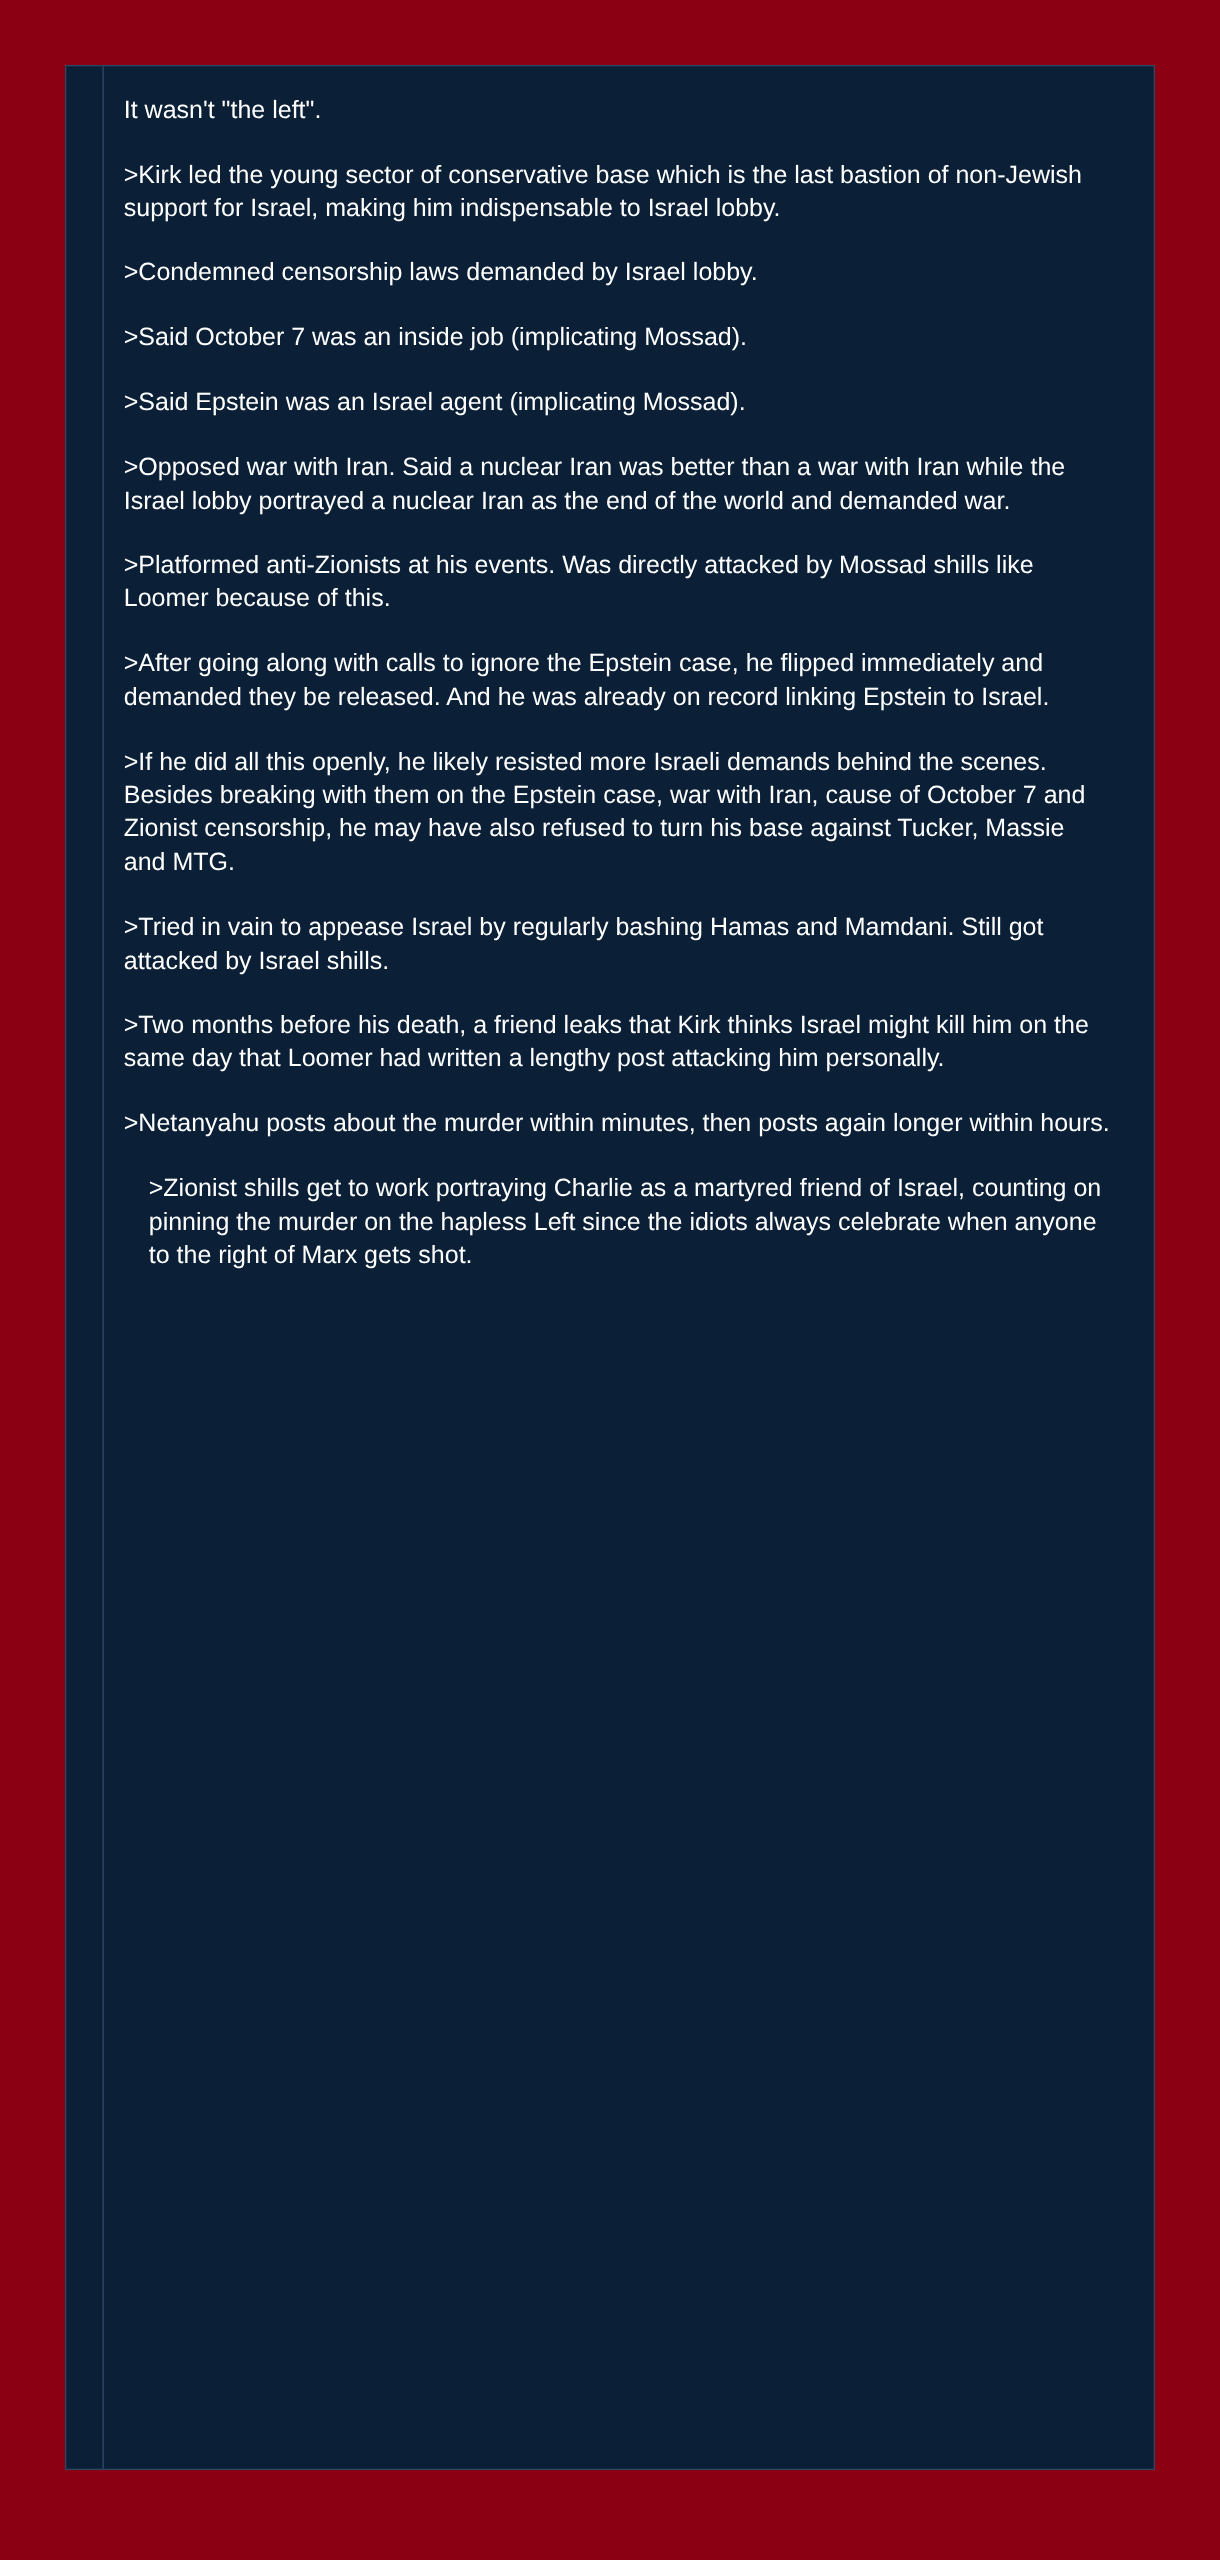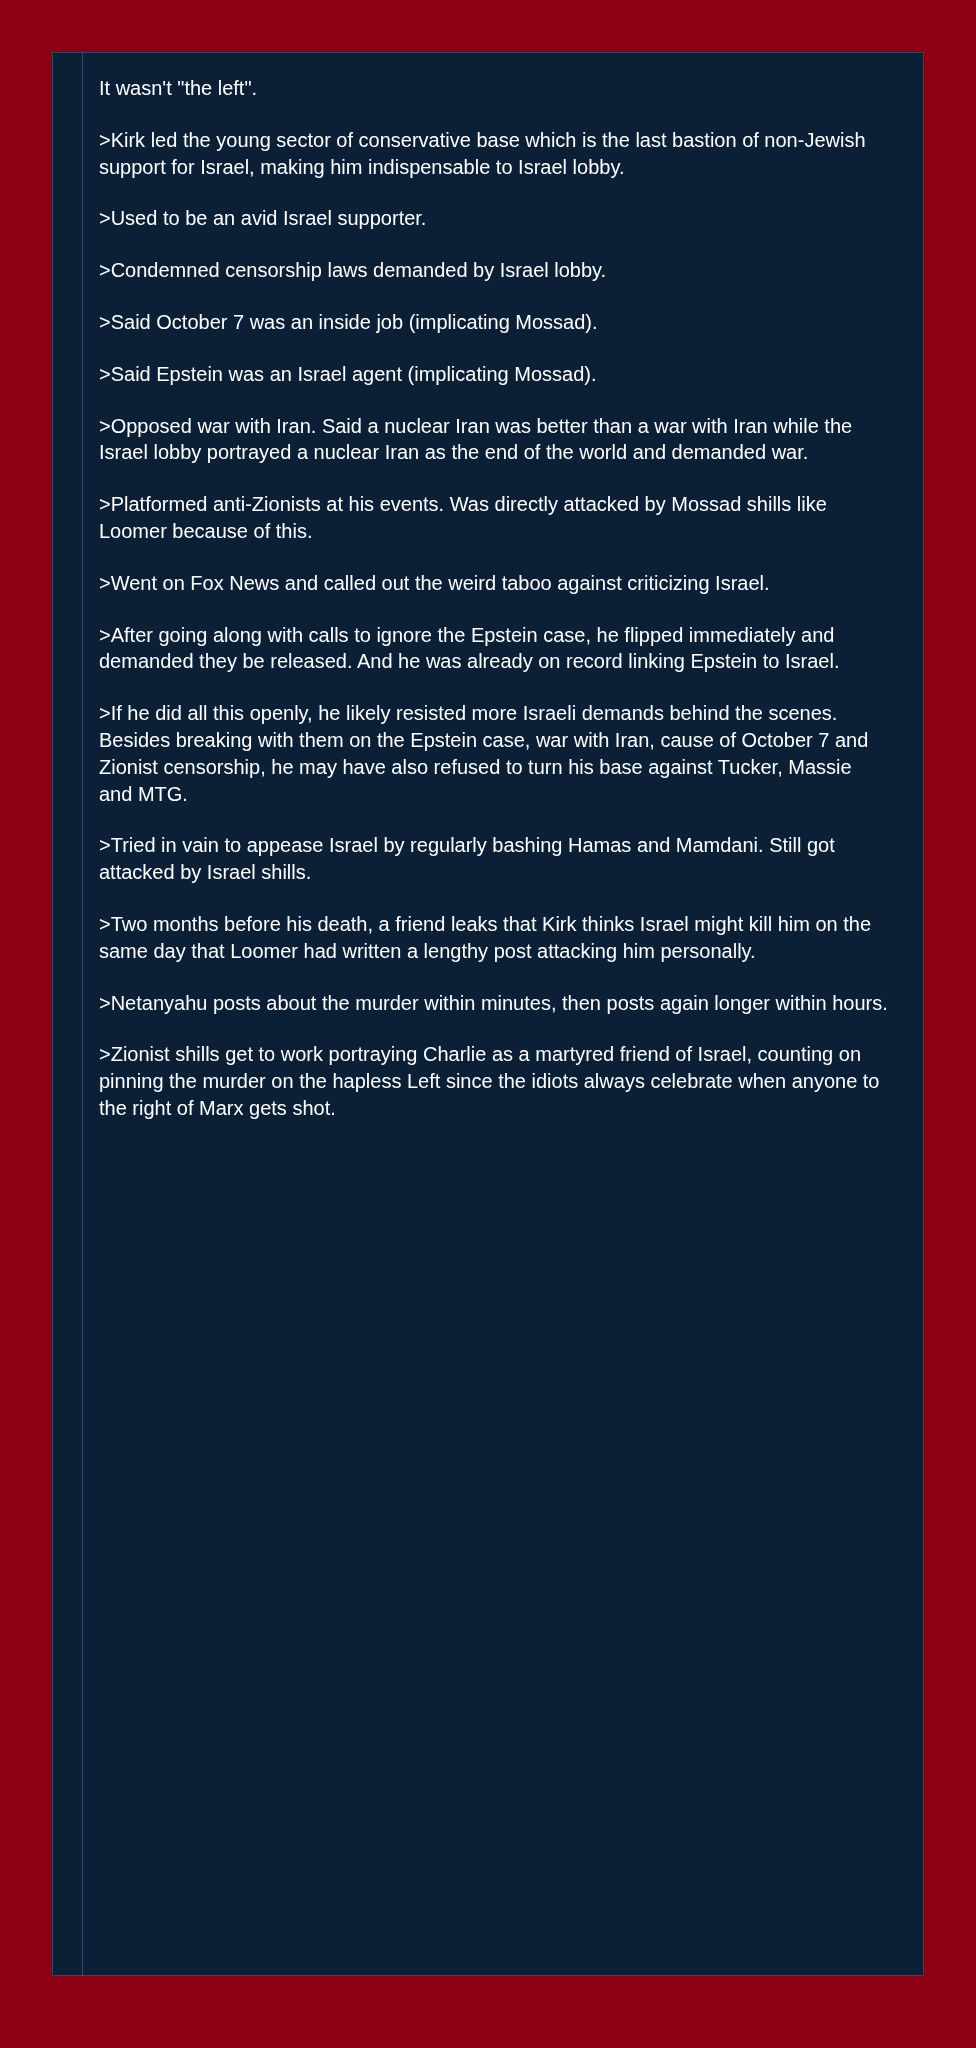--- a/index.html
+++ b/index.html
@@ -46,38 +46,37 @@
     box-sizing: border-box;
   }
   .para {
     margin: 0 0 25px 0;
     color: #ffffff;
     white-space: pre-wrap;
     word-wrap: break-word;
   }
   .para:last-child {
     margin-bottom: 0;
+    margin-left: 20px;
   }
 </style>
 </head>
 <body>
 
 <div id="page" style="background: rgb(140, 0, 19);">
   <div id="post-card" style="background: rgb(11, 32, 55); border-color: rgb(44, 74, 102);">
     <div id="quote-rail" style="background: rgb(46, 78, 107);"></div>
     <div id="post-body">
         <p class="para">It wasn't "the left".</p>
         <p class="para">&gt;Kirk led the young sector of conservative base which is the last bastion of non-Jewish support for Israel, making him indispensable to Israel lobby.</p>
-        <p class="para">&gt;Used to be an avid Israel supporter.</p>
         <p class="para">&gt;Condemned censorship laws demanded by Israel lobby.</p>
         <p class="para">&gt;Said October 7 was an inside job (implicating Mossad).</p>
         <p class="para">&gt;Said Epstein was an Israel agent (implicating Mossad).</p>
         <p class="para">&gt;Opposed war with Iran. Said a nuclear Iran was better than a war with Iran while the Israel lobby portrayed a nuclear Iran as the end of the world and demanded war.</p>
         <p class="para">&gt;Platformed anti-Zionists at his events. Was directly attacked by Mossad shills like Loomer because of this.</p>
-        <p class="para">&gt;Went on Fox News and called out the weird taboo against criticizing Israel.</p>
         <p class="para">&gt;After going along with calls to ignore the Epstein case, he flipped immediately and demanded they be released. And he was already on record linking Epstein to Israel.</p>
         <p class="para">&gt;If he did all this openly, he likely resisted more Israeli demands behind the scenes. Besides breaking with them on the Epstein case, war with Iran, cause of October 7 and Zionist censorship, he may have also refused to turn his base against Tucker, Massie and MTG.</p>
         <p class="para">&gt;Tried in vain to appease Israel by regularly bashing Hamas and Mamdani. Still got attacked by Israel shills.</p>
         <p class="para">&gt;Two months before his death, a friend leaks that Kirk thinks Israel might kill him on the same day that Loomer had written a lengthy post attacking him personally.</p>
         <p class="para">&gt;Netanyahu posts about the murder within minutes, then posts again longer within hours.</p>
         <p class="para">&gt;Zionist shills get to work portraying Charlie as a martyred friend of Israel, counting on pinning the murder on the hapless Left since the idiots always celebrate when anyone to the right of Marx gets shot.</p>
       </div>
   </div>
 </div>
 

